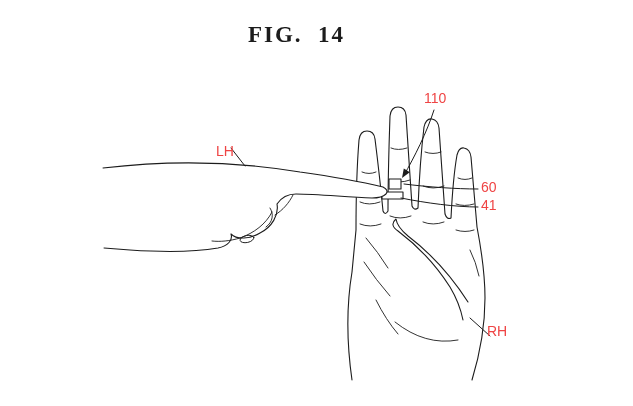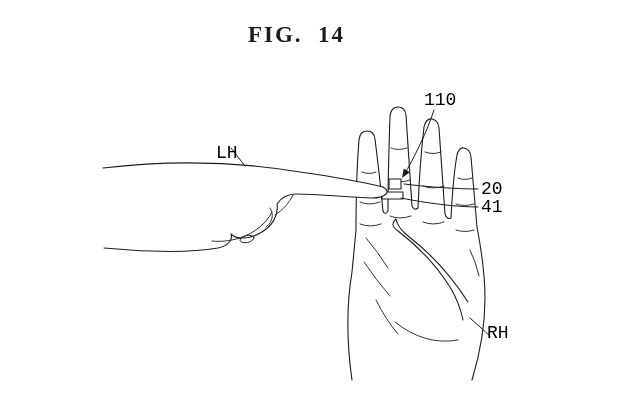--- a/index.html
+++ b/index.html
@@ -24,24 +24,24 @@
     text-align: center;
     font-family: "Liberation Serif", serif;
     font-size: 23px;
     font-weight: 600;
     letter-spacing: 2px;
     white-space: pre;
     color: #1c1c1c;
   }
   .ref-label {
     position: absolute;
-    font-size: 18px;
+    font-size: 14px;
     line-height: 1;
-    color: #000000;
-    font-family: Liberation Mono, monospace;
+    color: #ef4444;
+    font-family: Liberation Sans, sans-serif;
   }
   .lbl-lh  { left: 216px; top: 144px; }
   .lbl-110 { left: 424px; top: 91px;  }
   .lbl-40  { left: 481px; top: 180px; }
   .lbl-41  { left: 481px; top: 198px; text-align: center; }
   .lbl-rh  { left: 487px; top: 324px; }
   svg.drawing {
     position: absolute;
     left: 0; top: 0;
   }
@@ -143,17 +143,17 @@
       <path d="M 434 110 C 427 132 414 158 404 175"></path>
       <polygon fill="#1c1c1c" stroke="none" points="402,178 403.8,168.4 409.8,172.2"></polygon>
       <path d="M 478 189 C 456 189 428 187 404 184"></path>
       <path d="M 478 207 C 455 207 426 203 401 198"></path>
       <path d="M 490 336 L 470 318"></path>
     </g>
   </svg>
 
   <div class="ref-label lbl-lh">LH</div>
   <div class="ref-label lbl-110">110</div>
-  <div class="ref-label lbl-40">20</div>
+  <div class="ref-label lbl-40">60</div>
   <div class="ref-label lbl-41">41</div>
   <div class="ref-label lbl-rh">RH</div>
 
 </div>
 
 </body></html>

